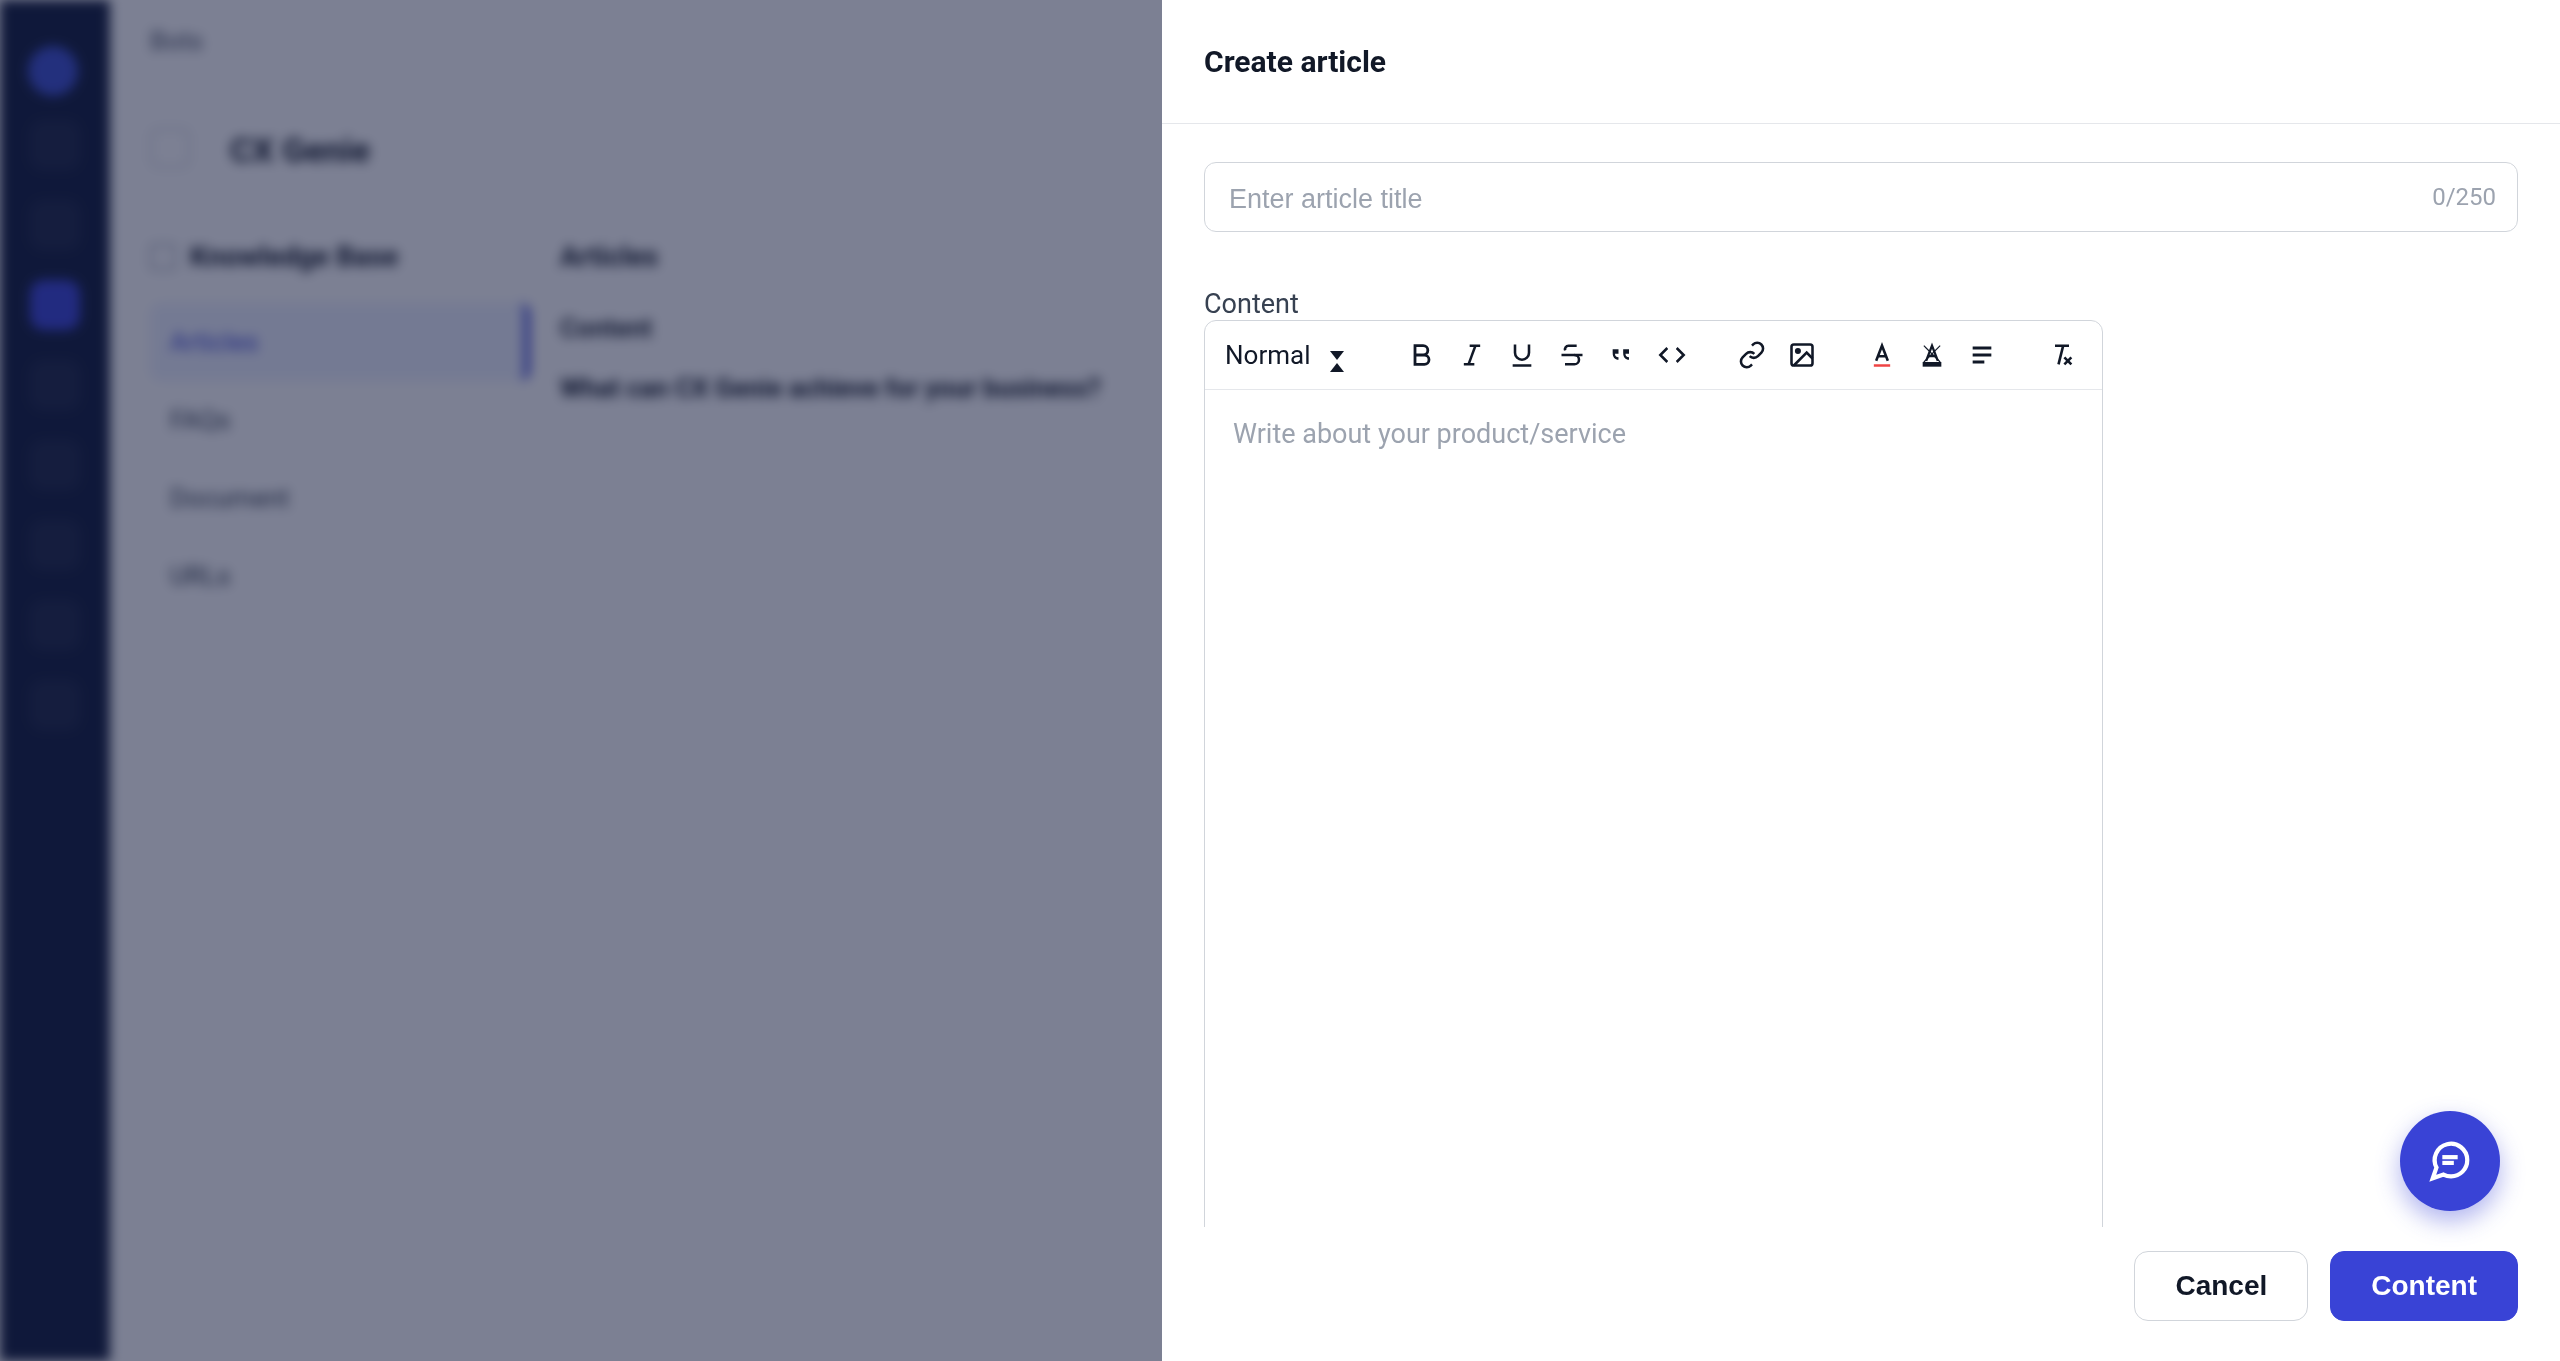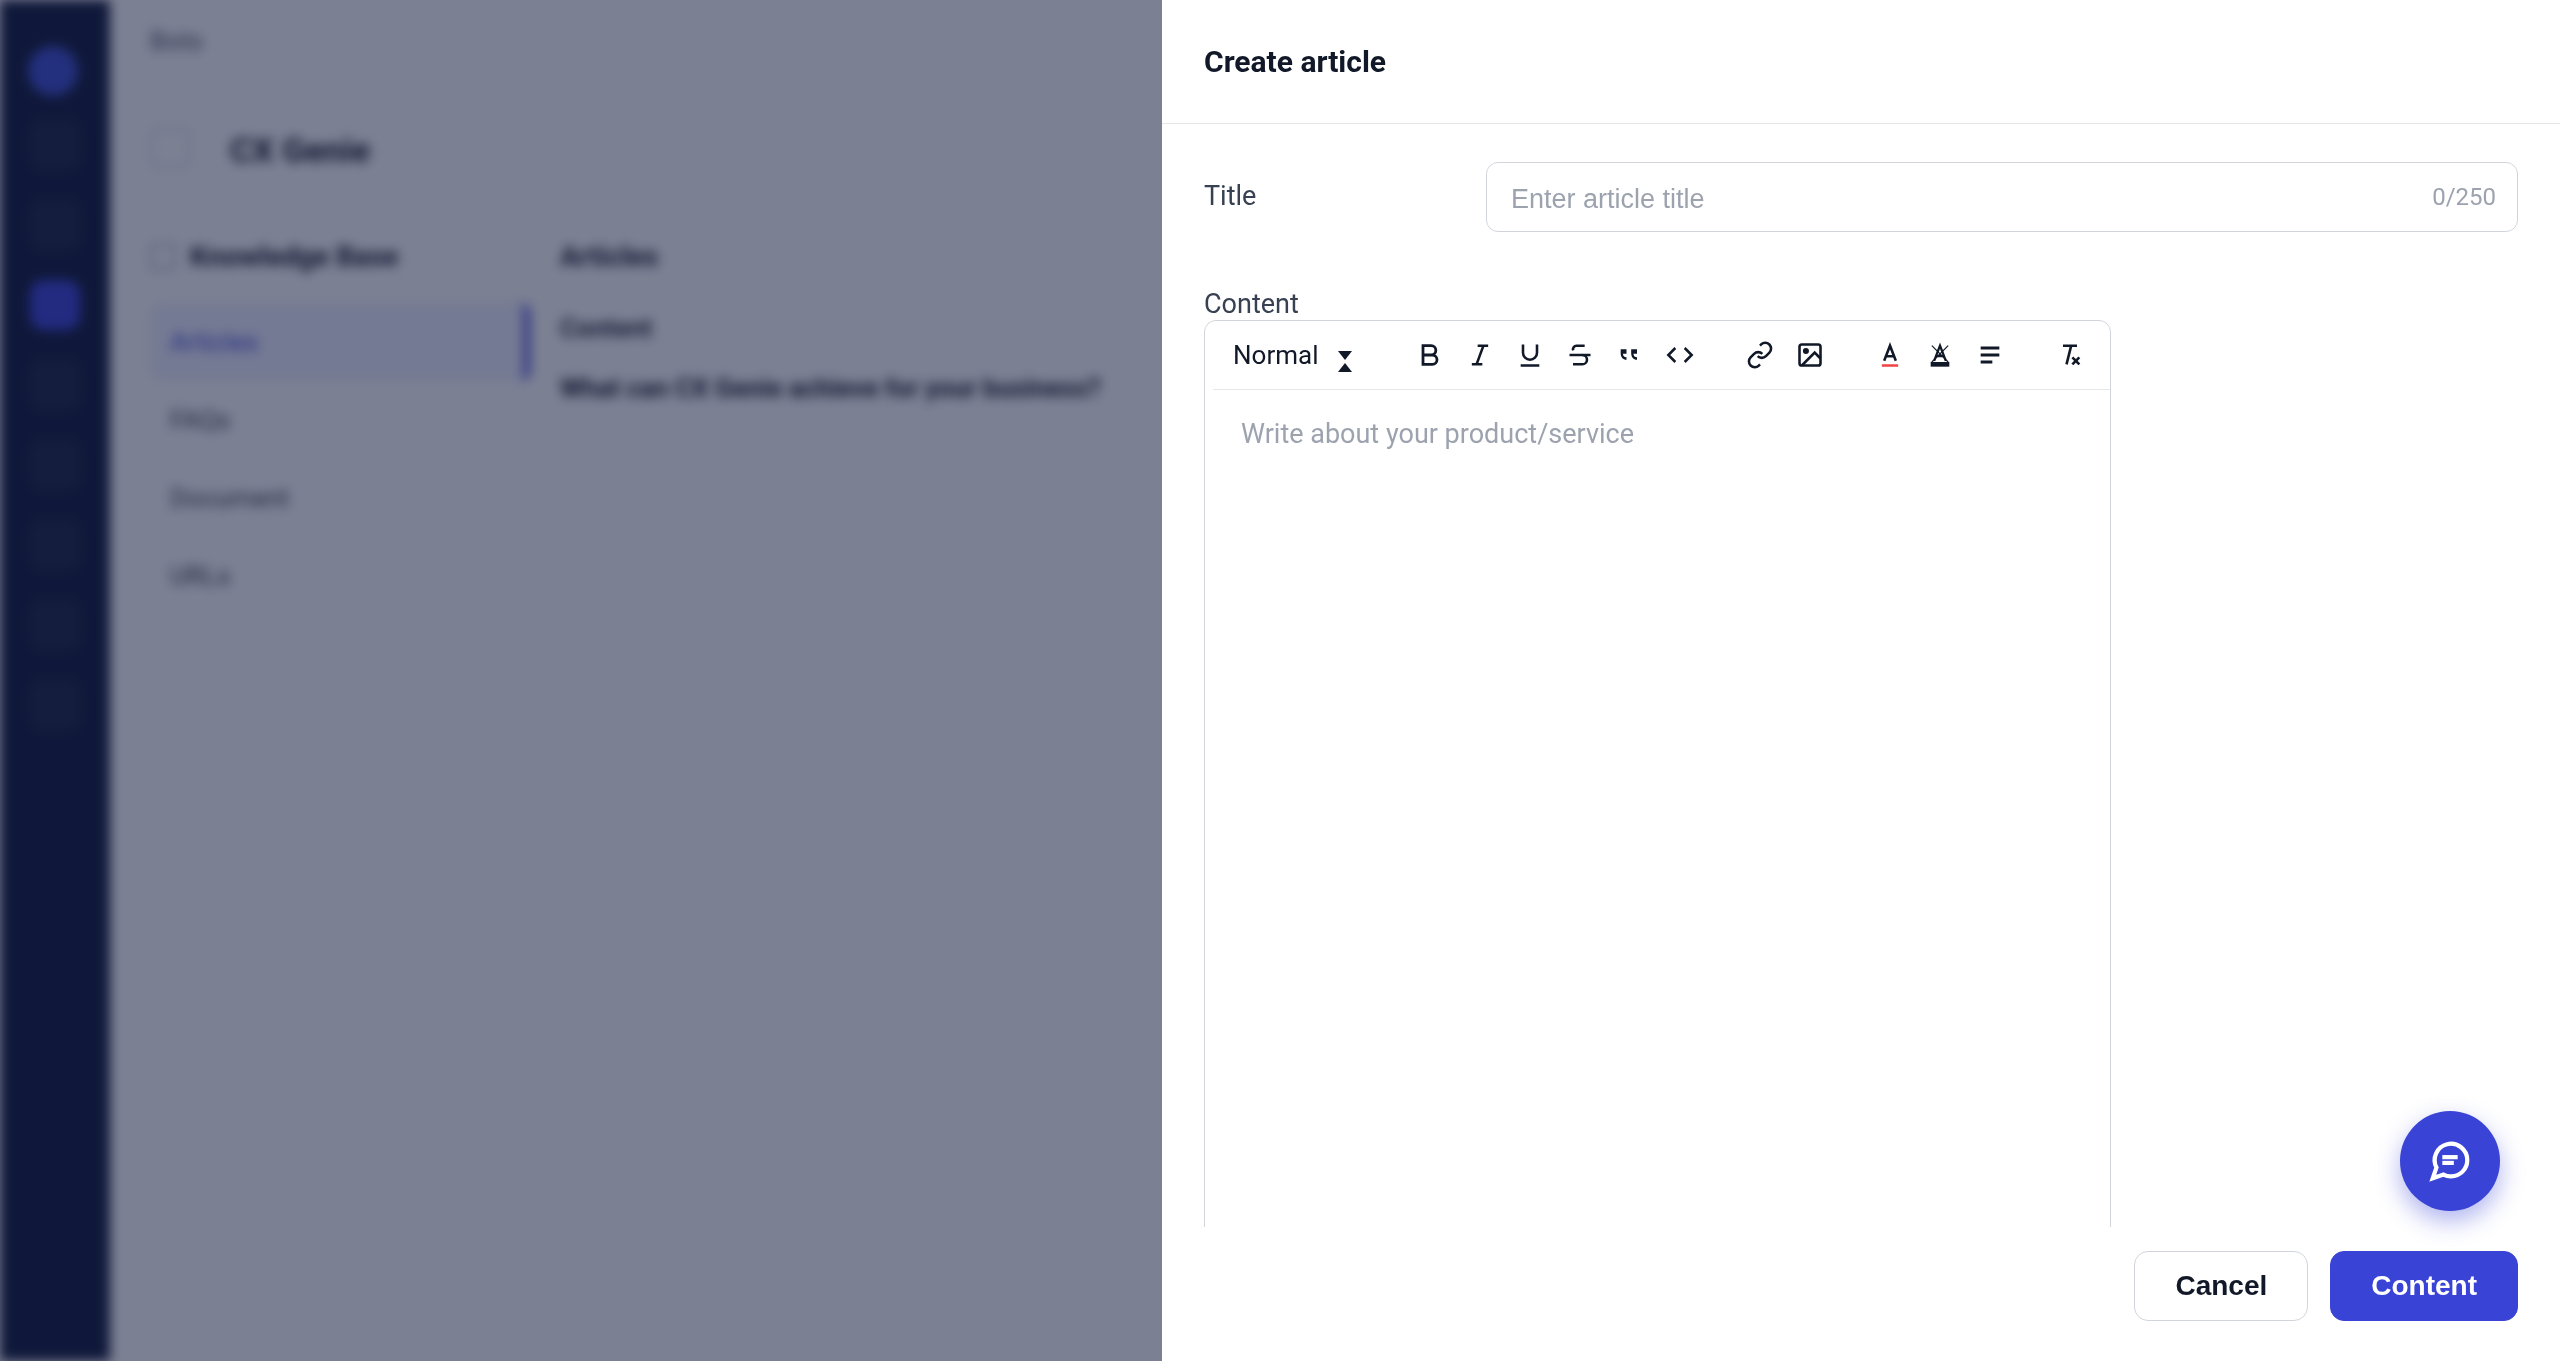--- a/index.html
+++ b/index.html
@@ -41,21 +41,21 @@
   .drawer-body { flex:1; padding:38px 42px 20px 42px; overflow:auto; }
   .form-row { display:flex; align-items:flex-start; margin-bottom:38px; }
   .form-label { width:282px; padding-top:18px; font-size:27px; color:#374151; }
   .form-field { flex:1; }
 
   .title-input-wrap { position:relative; }
   .title-input { width:100%; height:70px; border:1px solid #d1d5db; border-radius:12px; padding:4px 120px 0 24px; font-size:27px; color:#111827; outline:none; }
   .title-input::placeholder { color:#9ca3af; }
   .title-counter { position:absolute; right:22px; top:50%; transform:translateY(-50%); font-size:24px; color:#9ca3af; }
 
-  .editor { border:1px solid #d1d5db; border-radius:12px; overflow:hidden;padding-left:8px; }
+  .editor { border:1px solid #d1d5db; border-radius:12px; overflow:hidden; }
   .toolbar { display:flex; align-items:center; gap:6px; padding:14px 20px; border-bottom:1px solid #e5e7eb; }
   .tb-sep { width:28px; }
   .tb-format { display:flex; align-items:center; gap:20px; font-size:26px; color:#111827; cursor:pointer; padding-right:8px; margin-right:10px;}
   .tb-format .caret { width:0; height:0; border-left:7px solid transparent; border-right:7px solid transparent; border-top:9px solid #111827; position:relative; }
   .tb-format .caret::after { content:""; position:absolute; left:-7px; top:3px; width:0; height:0; border-left:7px solid transparent; border-right:7px solid transparent; border-bottom:9px solid #111827; }
   .tb-btn { width:40px; height:40px; display:flex; align-items:center; justify-content:center; cursor:pointer; color:#111827; border-radius:6px; }
   .tb-btn svg { width:28px; height:28px; display:block; }
   .tb-group { display:flex; align-items:center; gap:10px; }
 
   .editor-area { min-height:900px; padding:28px 28px; font-size:27px; color:#111827; outline:none; }
@@ -112,21 +112,20 @@
 <div class="overlay"></div>
 
 <div class="drawer">
   <div class="drawer-header">
     <div class="drawer-title">Create article</div>
   </div>
 
   <div class="drawer-body">
 
     <div class="form-row">
-      <div class="form-label">Title</div>
       <div class="form-field title-input-wrap">
         <input type="text" class="title-input" placeholder="Enter article title" style="">
         <span class="title-counter">0/250</span>
       </div>
     </div>
 
     <div class="form-row" style="margin-bottom:0;flex-direction:column;">
       <div class="form-label">Content</div>
       <div class="form-field">
         <div class="editor">

